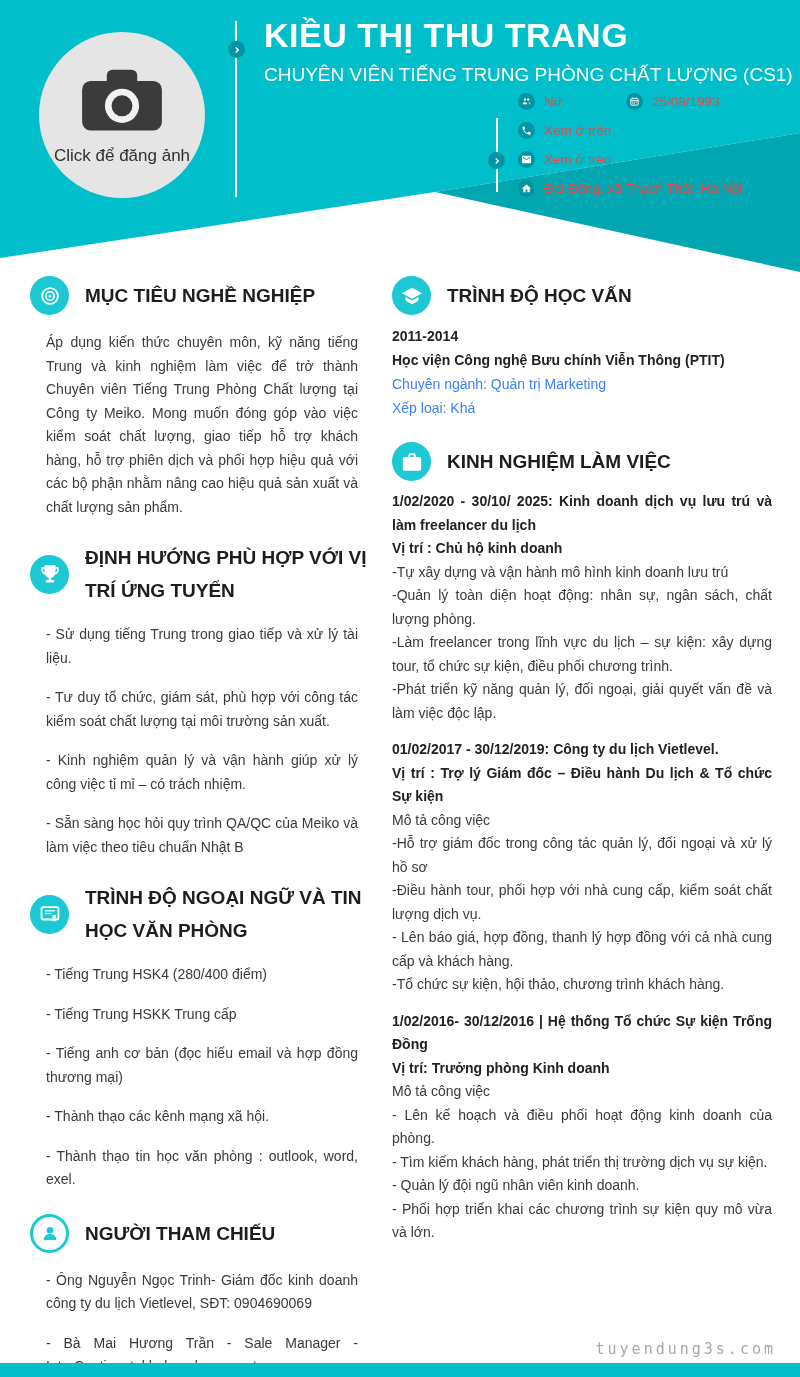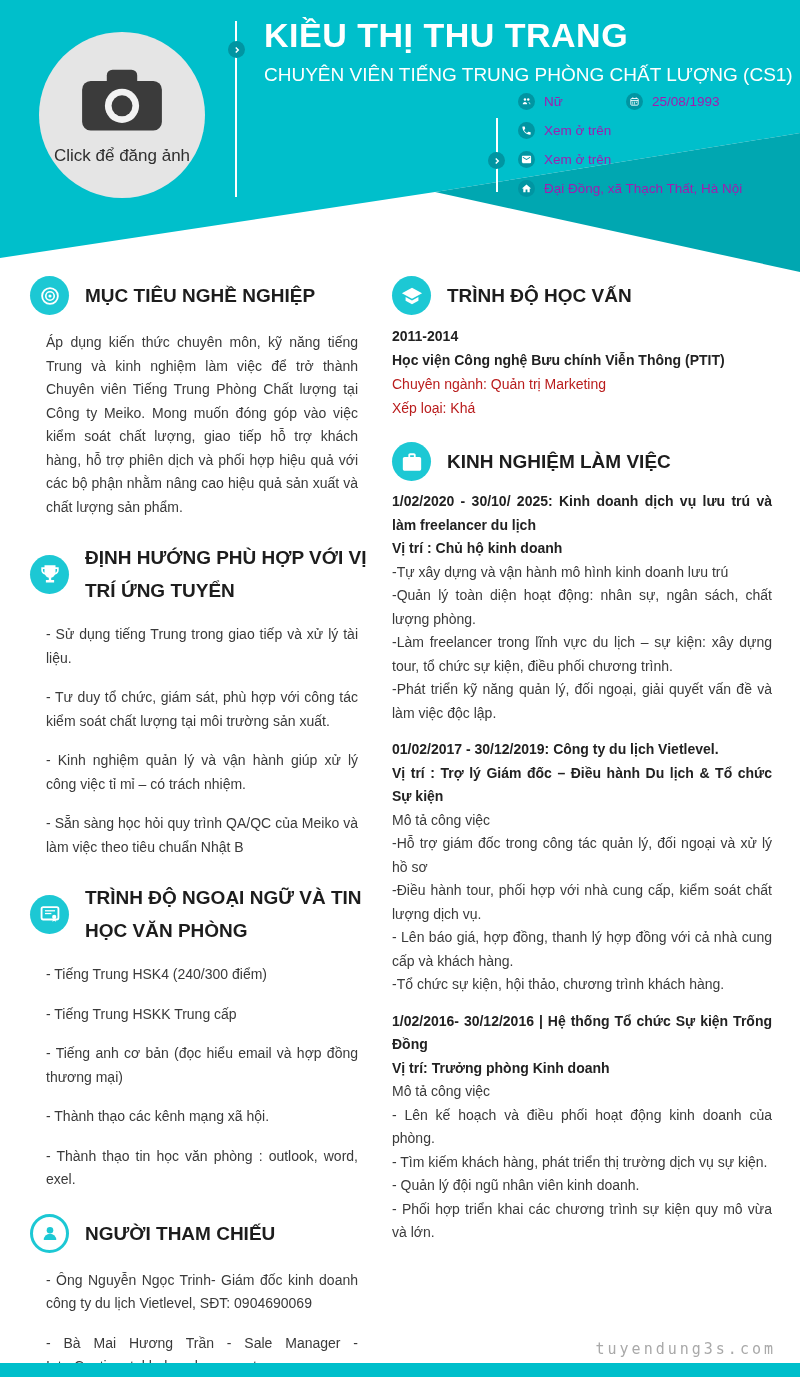--- a/index.html
+++ b/index.html
@@ -30,39 +30,39 @@
   .hd-title { position:absolute; left:264px; top:64px; font-size:19px; color:#ffffff; z-index:3; }
   .contacts { position:absolute; left:518px; top:93px; width:272px; display:grid;
     grid-template-columns:108px 1fr; row-gap:12px; z-index:3; }
   .contact-item { display:flex; align-items:center; gap:9px; }
   .contact-item:nth-child(1){ grid-row:1; grid-column:1; }
   .contact-item:nth-child(2){ grid-row:1; grid-column:2; }
   .contact-item:nth-child(n+3){ grid-column:1 / span 2; }
   .cicon { width:17px; height:17px; border-radius:50%; background:#0095a2; flex:none;
     display:flex; align-items:center; justify-content:center; }
   .cicon svg { width:11px; height:11px; }
-  .ctext { font-size:13.5px; color:#a21caf; white-space:nowrap; }
+  .ctext { font-size:13.5px; color:#ef4444; white-space:nowrap; }
 
   
   .main { position:absolute; left:0; top:272px; width:800px; padding:4px 28px 0 30px;
     display:flex; gap:18px; }
   .col-left  { width:344px; flex:none; }
   .col-right { width:380px; flex:none; }
 
   .sec { margin-bottom:22px; }
   .sec-head { display:flex; align-items:center; gap:16px; margin-bottom:9px; }
   .sec-icon { width:39px; height:39px; border-radius:50%; background:#1cc8d4; flex:none;
     display:flex; align-items:center; justify-content:center; }
   .sec-icon svg { width:22px; height:22px; }
   .sec-icon.outline { background:#ffffff; border:3px solid #1cc8d4; }
   .sec-title { font-size:19px; font-weight:bold; color:#1d1d1d; line-height:33px; max-width:300px; }
   .sec-body { font-size:14px; color:#3a3a3a; line-height:23.5px; text-align:justify; }
   .sec-body p { margin:16px; }
 
-  .edu-line { font-size:14px; color:#b91c1c; line-height:24px; }
+  .edu-line { font-size:14px; color:#3b82f6; line-height:24px; }
   .b { font-weight:bold; color:#222; }
   .job { margin-bottom:13px; font-size:14px; color:#3a3a3a; line-height:23.5px; text-align:justify; }
   .job-heading, .job-position { font-weight:bold; color:#222; }
 
   
   .watermark { position:absolute; right:24px; bottom:19px; font-family:"DejaVu Sans Mono", monospace;
     font-size:15px; letter-spacing:3px; color:#a9a9a9; }
   .bottom-bar { position:absolute; left:0; bottom:0; width:800px; height:14px; background:#00bfcb; }
 </style>
 </head>
@@ -194,21 +194,21 @@
                 <rect x="2.8" y="4.5" width="18.4" height="13.5" rx="1.8" fill="none" stroke="#fff" stroke-width="2"></rect>
                 <line x1="6.5" y1="8.5" x2="17.5" y2="8.5" stroke="#fff" stroke-width="1.4"></line>
                 <line x1="6.5" y1="11.5" x2="13.5" y2="11.5" stroke="#fff" stroke-width="1.4"></line>
                 <circle cx="16.6" cy="15.2" r="2.3" fill="#fff"></circle>
                 <path d="M15.4 16.8l-.9 3.7 2.1-1.2 2.1 1.2-.9-3.7z" fill="#fff"></path>
               </svg>
             </span>
             <div class="sec-title">TRÌNH ĐỘ NGOẠI  NGỮ VÀ TIN HỌC VĂN PHÒNG</div>
           </div>
           <div class="sec-body">
-            <p>- Tiếng Trung HSK4 (240/300 điểm)</p>
+            <p>- Tiếng Trung HSK4 (280/400 điểm)</p>
             <p>- Tiếng Trung HSKK Trung cấp</p>
             <p>- Tiếng anh cơ bản (đọc hiểu email và hợp đồng thương mại)</p>
             <p>- Thành thạo các kênh mạng xã hội.</p>
             <p>- Thành thạo tin học văn phòng : outlook, word, exel.</p>
           </div>
         </section>
         <section class="sec">
           <div class="sec-head">
             <span class="sec-icon outline">
               <svg viewBox="0 0 24 24" fill="#1cc8d4">

